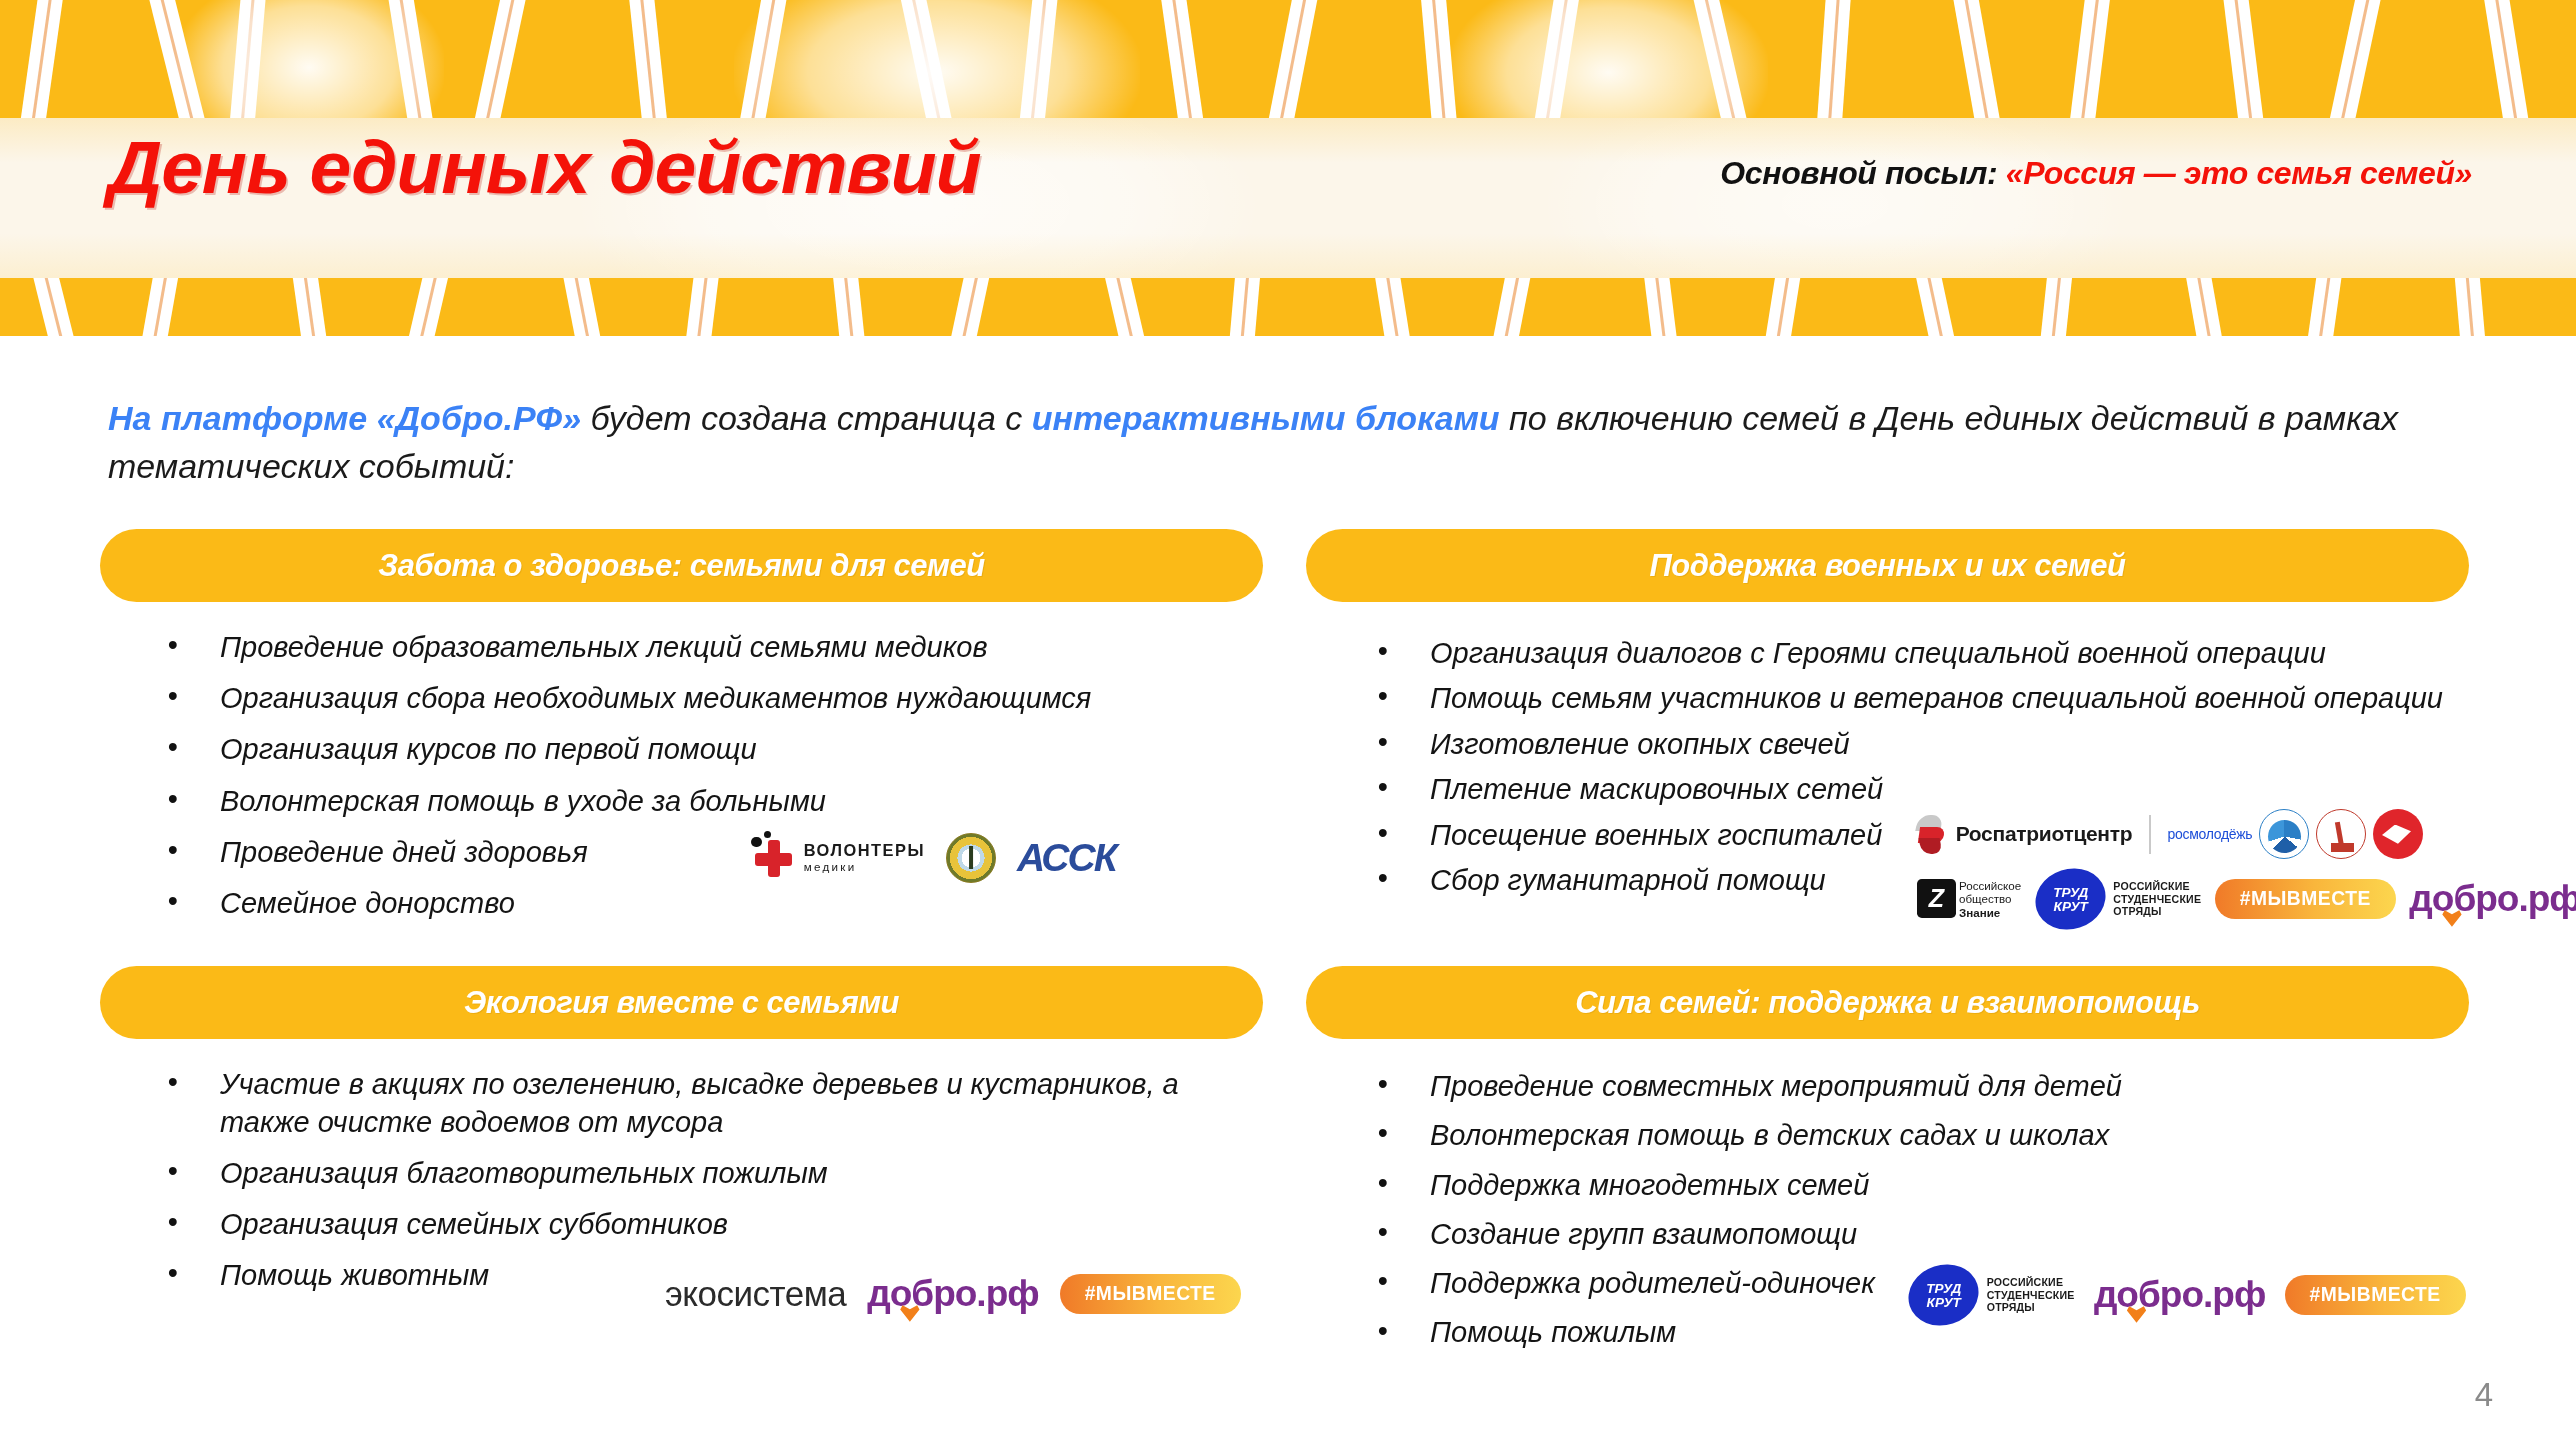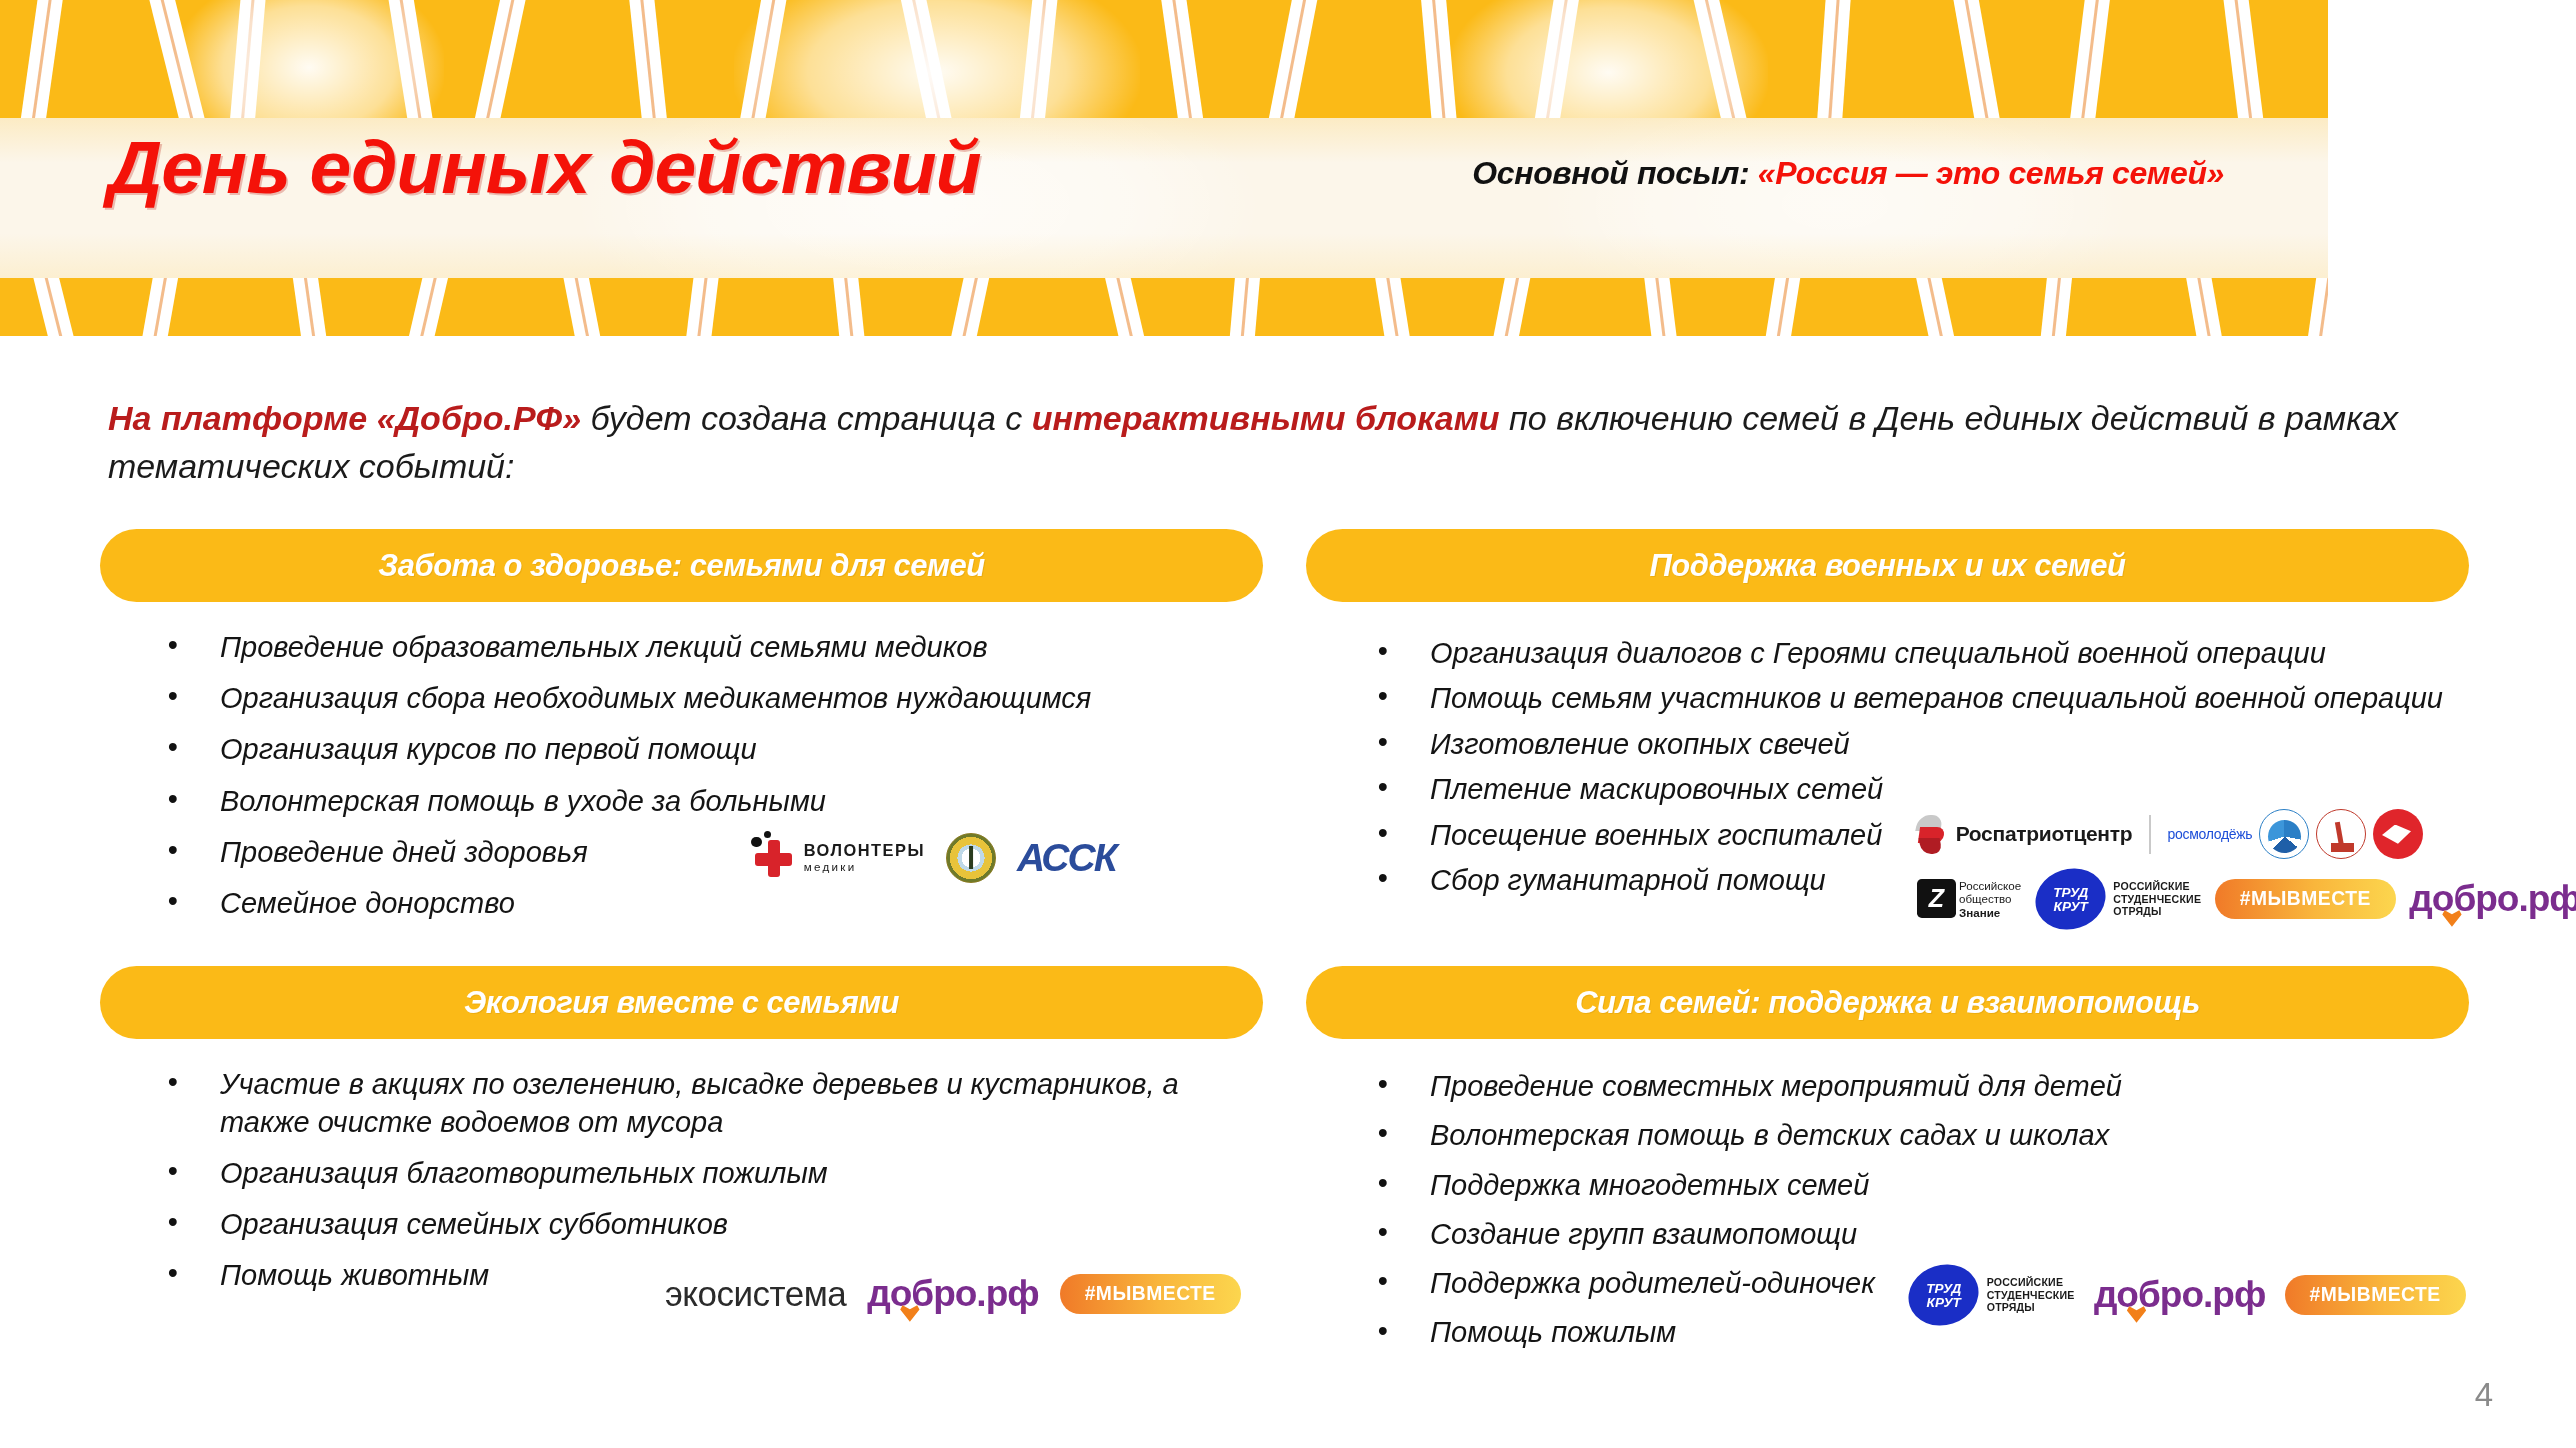--- a/index.html
+++ b/index.html
@@ -13,21 +13,21 @@
     position: relative;
     width: 2576px; height: 1449px;
     background: #ffffff;
     overflow: hidden;
   }
 
   
   .header {
     position: absolute;
     left: 0; top: 0;
-    width: 2328px; height: 336px;
+    width: 2576px; height: 336px;
     overflow: hidden;
   }
   .band {
     position: absolute; left: 0; width: 100%;
     overflow: hidden;
   }
   .band-top    { top: 0px;   height: 118px; background: #FBBA17; }
   .band-mid    { top: 118px; height: 160px; background: #FCF6EA; }
   .band-bottom { top: 278px; height: 58px;  background: #FBBA17; }
 
@@ -79,21 +79,21 @@
   
   .intro {
     position: absolute;
     left: 108px; top: 394px;
     width: 2308px;
     font-size: 34px;
     font-style: italic;
     line-height: 1.42;
     color: #1b1b1b;
   }
-  .intro .red-b { color: #b91c1c; font-weight: 700; font-style: italic; }
+  .intro .red-b { color: #3b82f6; font-weight: 700; font-style: italic; }
 
   
   .card { position: absolute; }
   .card.c1 { left: 100px;  top: 529px; width: 1163px; }
   .card.c2 { left: 1306px; top: 529px; width: 1163px; }
   .card.c3 { left: 100px;  top: 966px; width: 1163px; }
   .card.c4 { left: 1306px; top: 966px; width: 1163px; }
 
   .pill {
     height: 73px;

